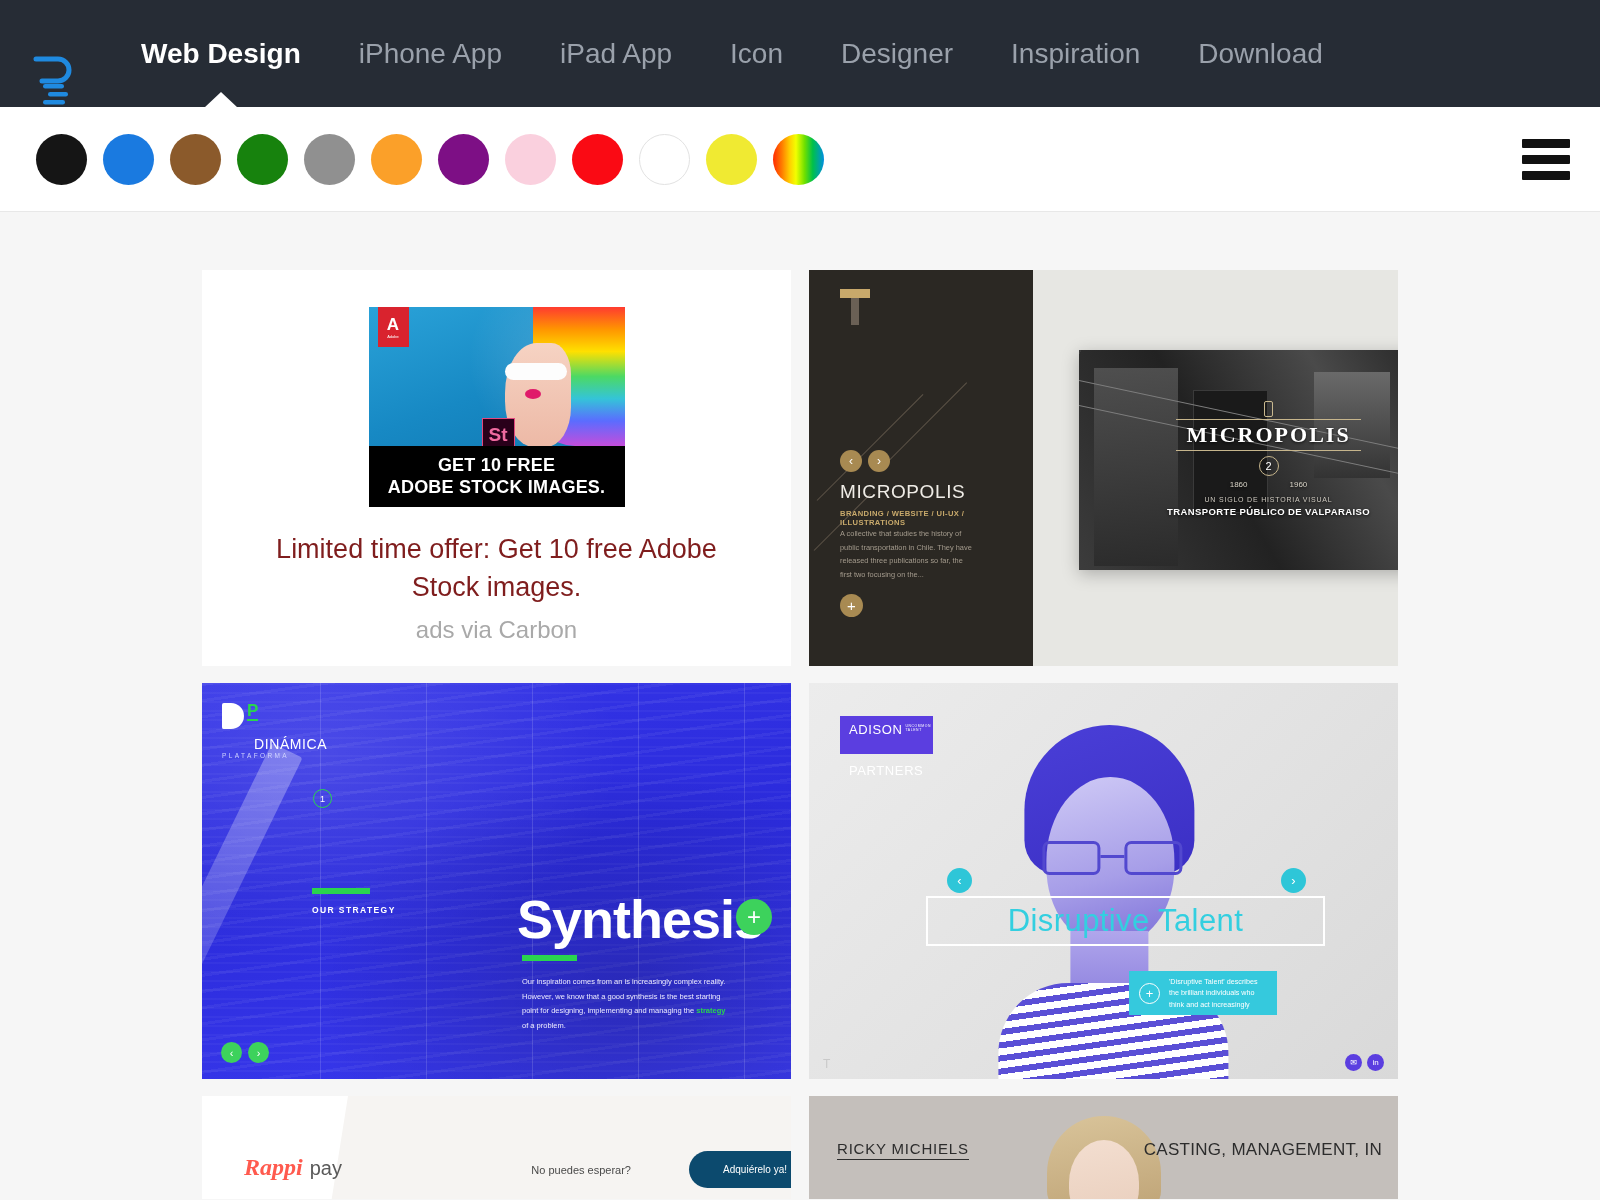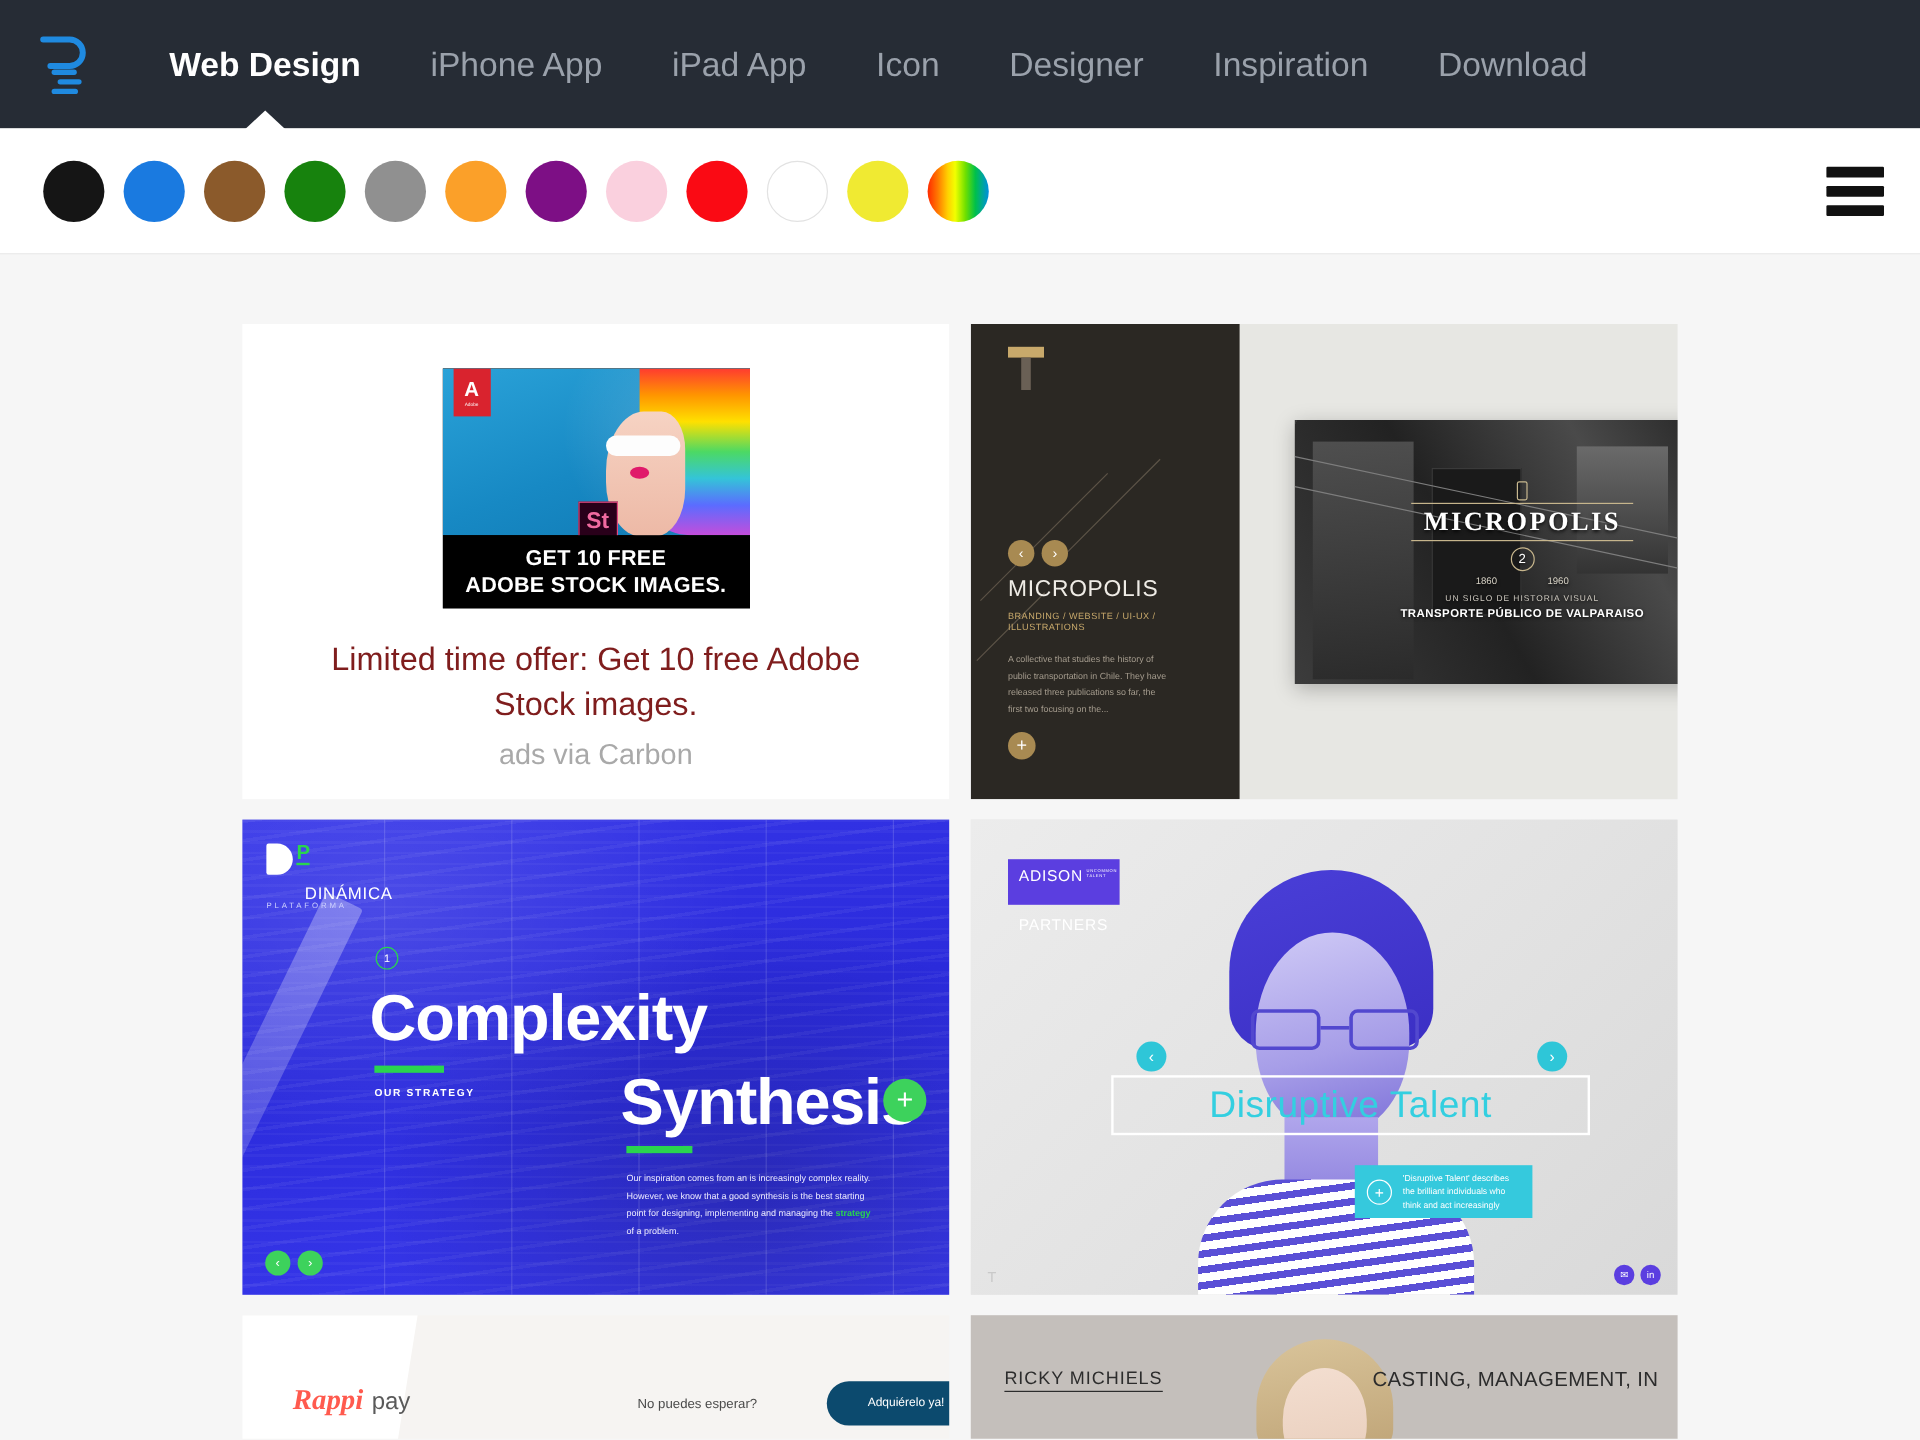--- a/index.html
+++ b/index.html
@@ -8,21 +8,21 @@
     font-family: "Liberation Sans", sans-serif;
     background: #f6f6f6;
     overflow: hidden;
   }
 
   
   .topnav {
     height: 107px;
     background: #262c35;
     display: flex;
-    align-items: center;
+    align-items: flex-end;
     position: relative;
   }
   .logo-wrap {
     width: 112px;
     display: flex;
     align-items: center;
     justify-content: center;
     flex: 0 0 112px;
   }
   .logo-svg { display: block; }
@@ -216,22 +216,22 @@
   .micro-arrow {
     width: 22px; height: 22px; border-radius: 50%;
     background: #a88a52; color: #fff;
     font-size: 12px; display: flex;
     align-items: center; justify-content: center; cursor: pointer;
   }
   .micro-title {
     color: #efece6; font-size: 19px; letter-spacing: .6px; margin-bottom: 6px;
   }
   .micro-tags {
-    color: #c8a96b; font-size: 7.6px; font-weight: normal;
-    letter-spacing: .4px; margin-bottom: 16px;
+    color: #c8a96b; font-size: 7.6px; font-weight: bold;
+    letter-spacing: .4px; margin-bottom: 0;
   }
   .micro-desc {
     color: #a49b8d; font-size: 7.4px; line-height: 1.85; width: 136px;
   }
   .micro-plus {
     margin-top: 12px; width: 23px; height: 23px; border-radius: 50%;
     background: #a88a52; color: #fff; font-size: 15px;
     display: flex; align-items: center; justify-content: center; cursor: pointer;
   }
   .micro-right { flex: 1; position: relative; }
@@ -643,21 +643,20 @@
       <div class="dina-crane"></div>
       <div class="dina-logo">
         <div class="marks">
           <span class="d"></span>
           <span class="p">P</span>
         </div>
         <div class="n1">DINÁMICA</div>
         <div class="n2">PLATAFORMA</div>
       </div>
       <div class="dina-badge">1</div>
-      <div class="dina-h1">Complexity</div>
       <div class="dina-rule1"></div>
       <div class="dina-kicker">OUR STRATEGY</div>
       <div class="dina-h2">Synthesis</div>
       <div class="dina-rule2"></div>
       <div class="dina-para">
         <span>Our inspiration comes from an is increasingly complex reality. However, we know that a good synthesis is the best starting point for designing, implementing and managing the </span><b>strategy</b><span> of a problem.</span>
       </div>
       <div class="dina-plus">+</div>
       <div class="dina-navs">
         <div>‹</div>

